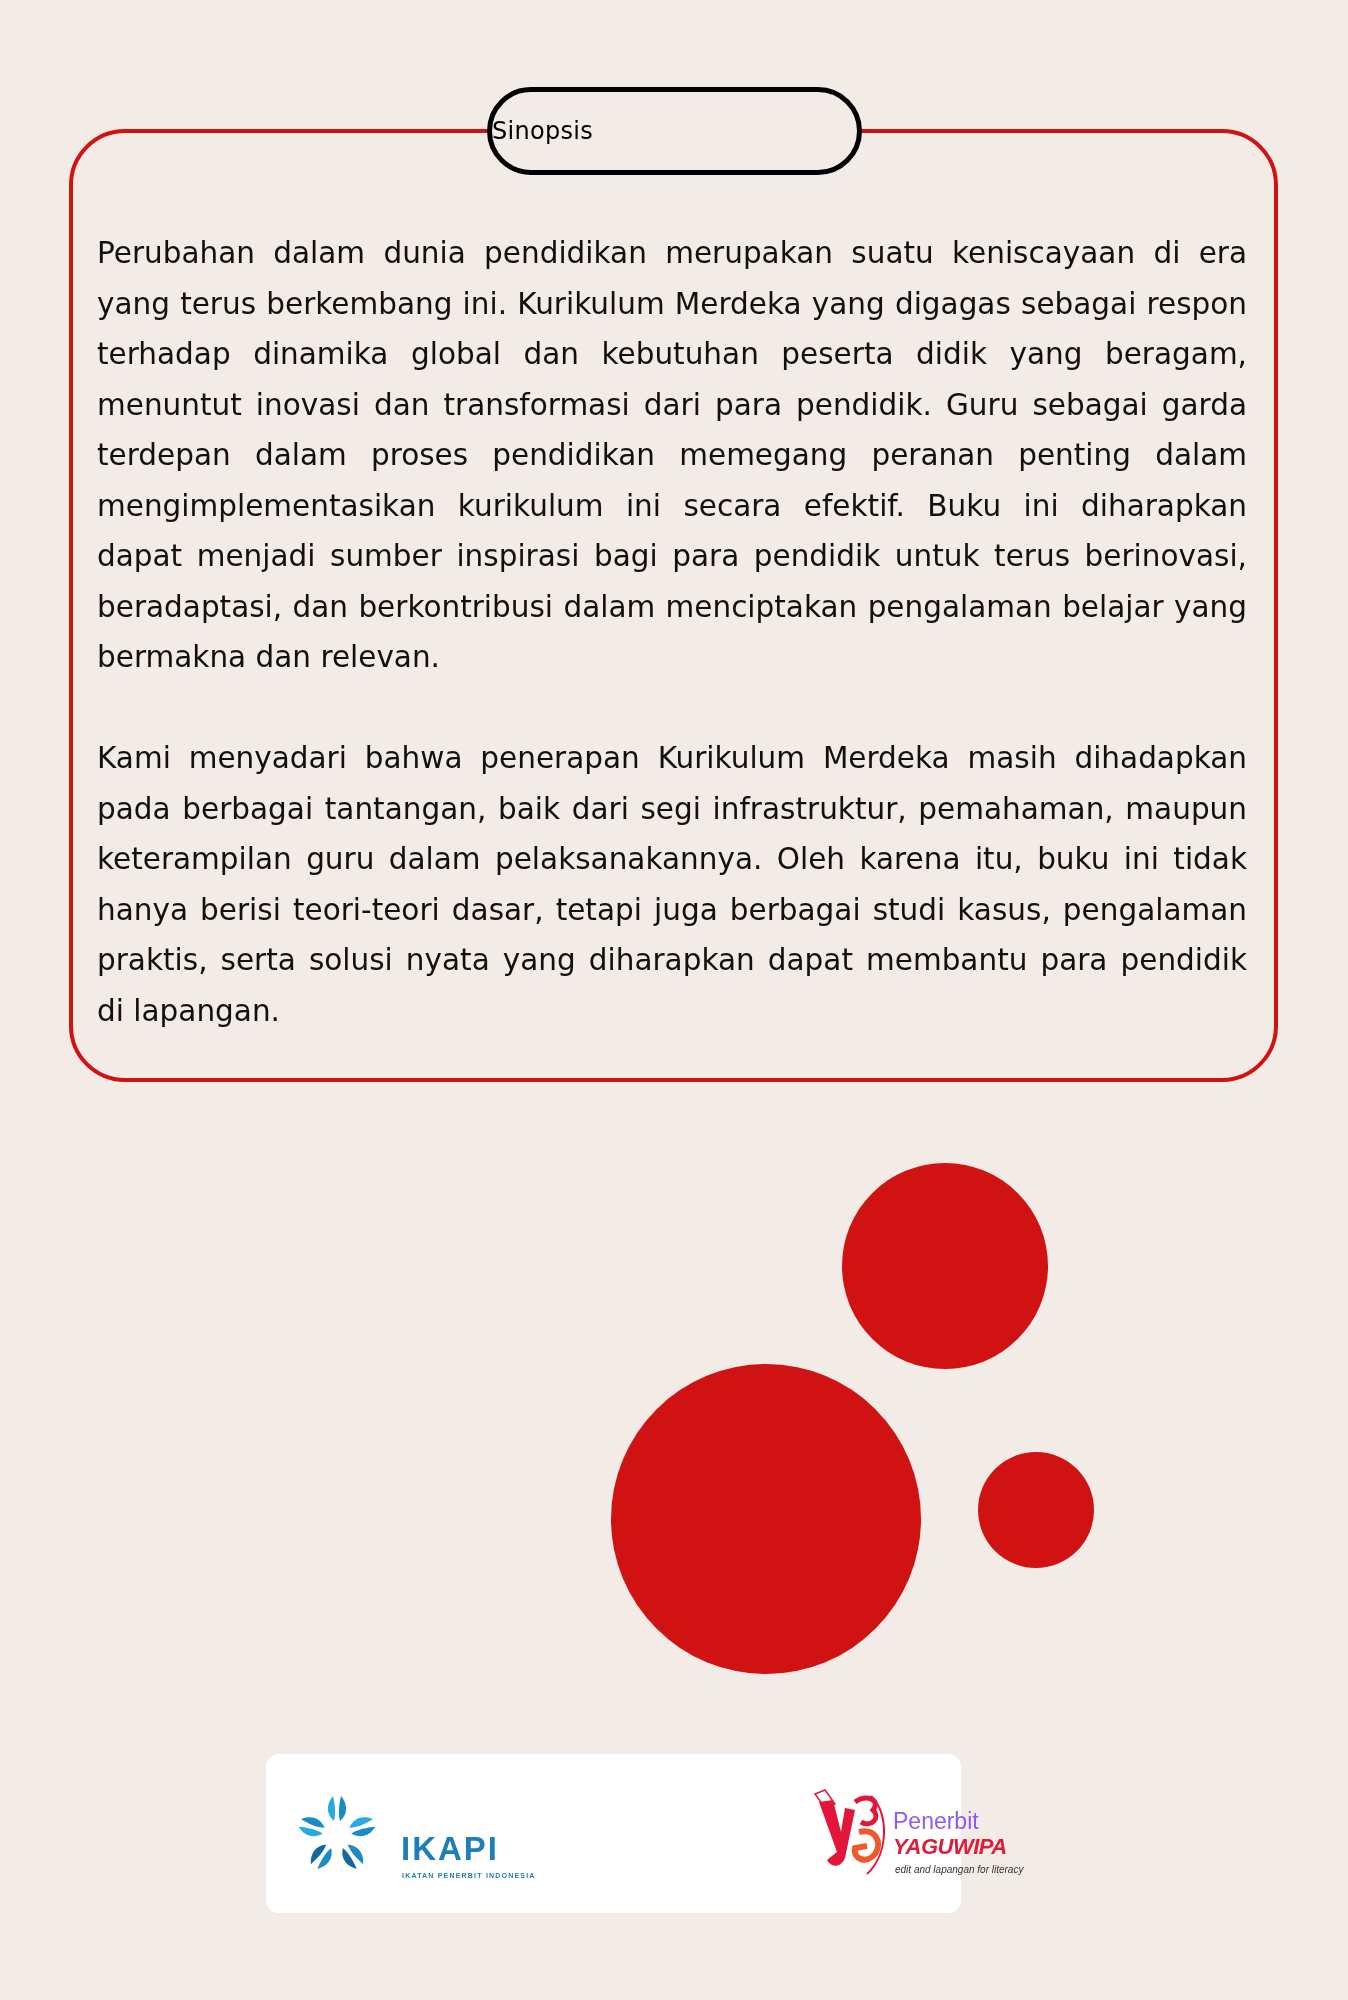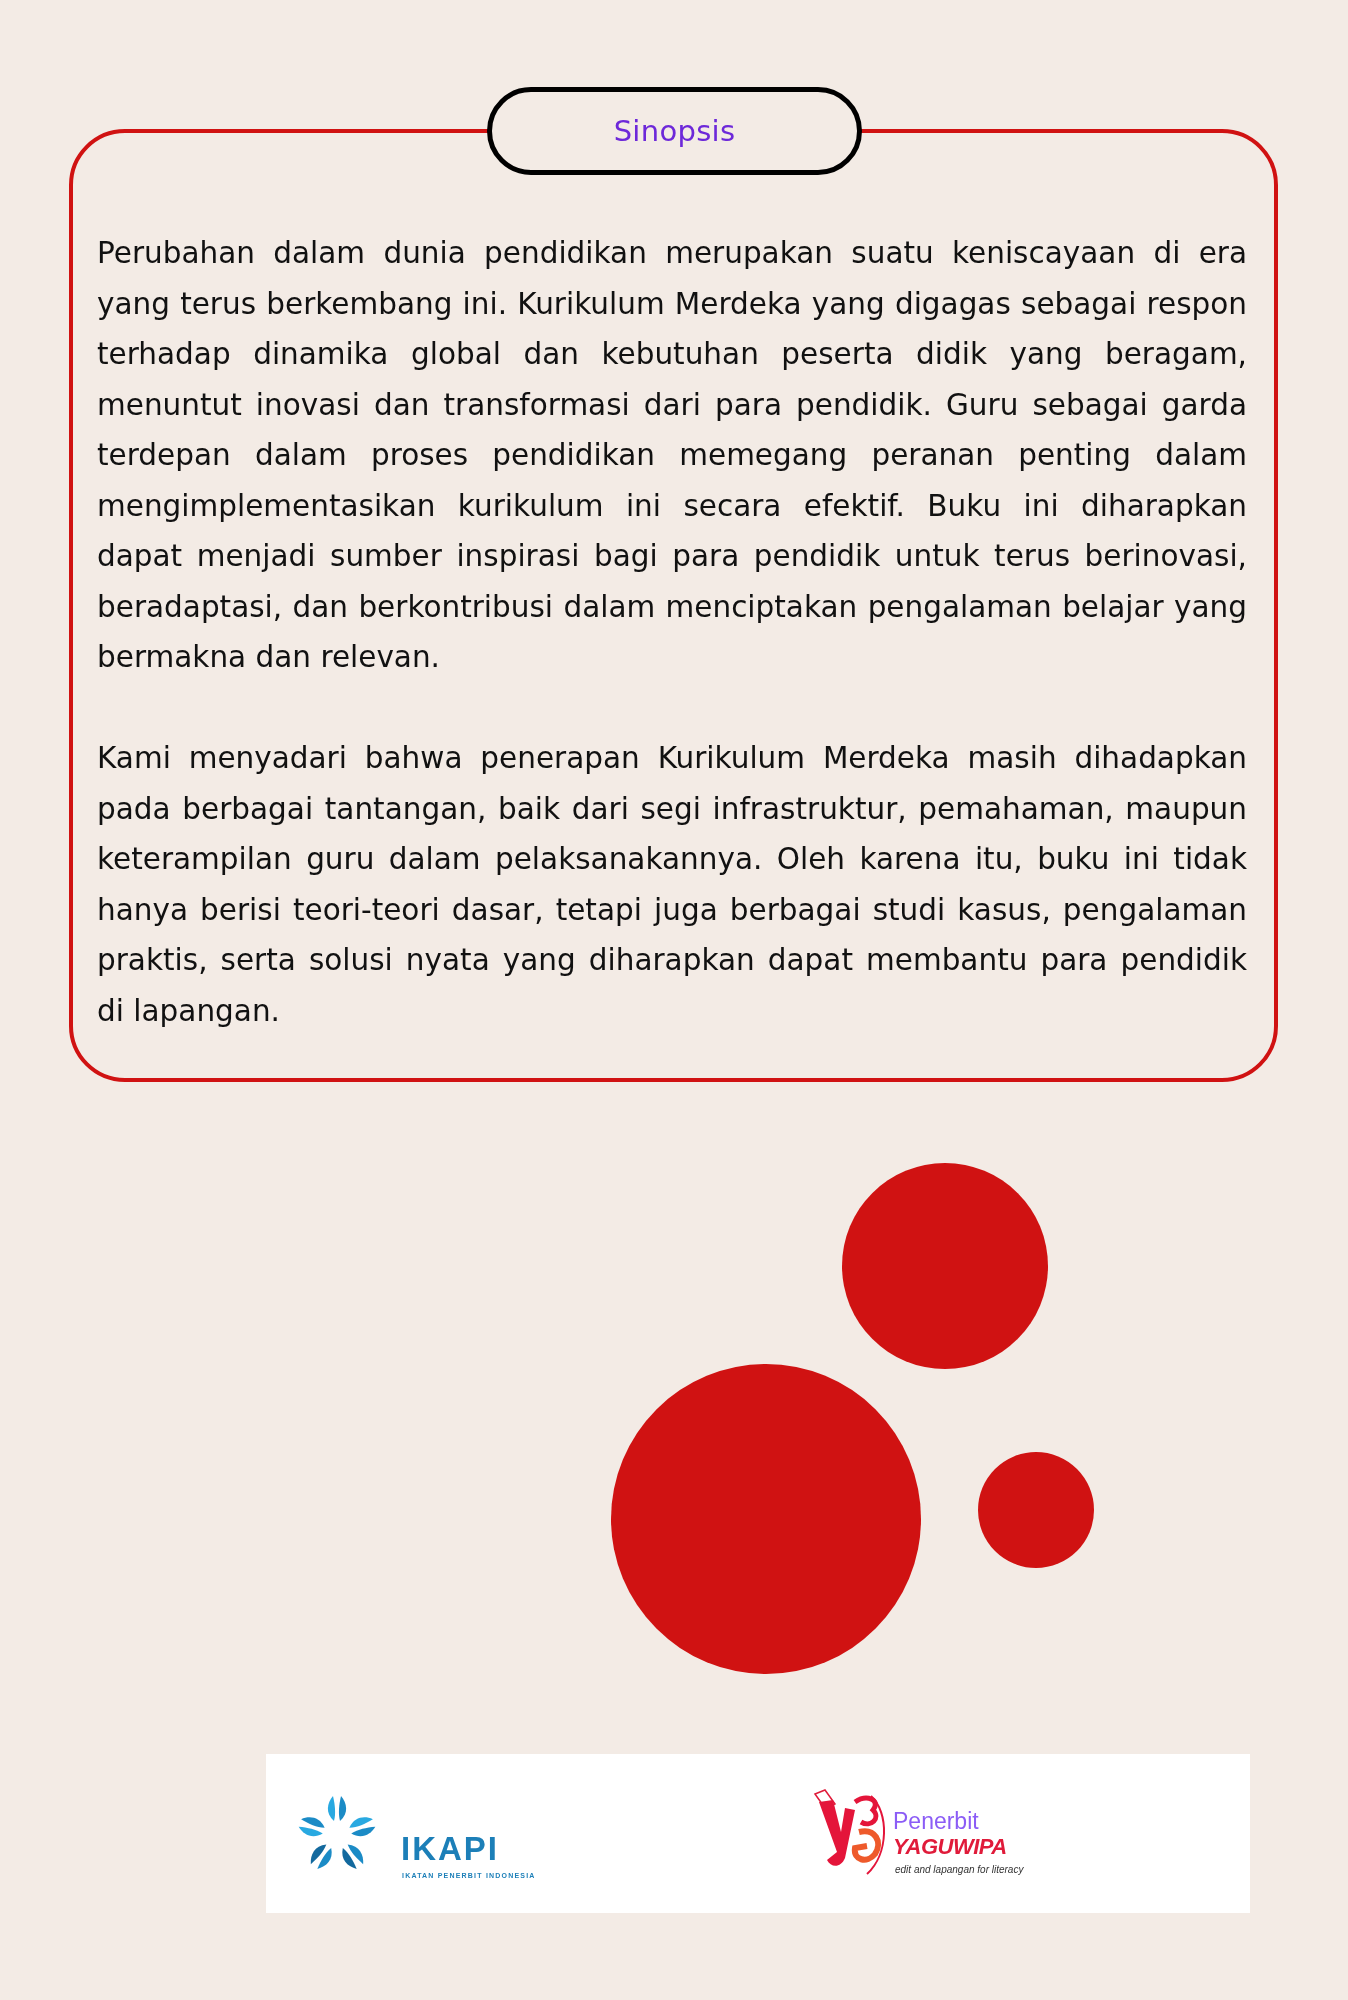--- a/index.html
+++ b/index.html
@@ -19,22 +19,22 @@
     border-radius: 56px;
   }
   .title-pill {
     position: absolute;
     left: 487px; top: 87px;
     width: 375px; height: 88px;
     box-sizing: border-box;
     border: 5px solid #000;
     border-radius: 44px;
     background: #F3EBE5;
-    display: flex; align-items: center; justify-content: center;
-    font-size: 29px; color: #6d28d9;
+    display: flex; align-items: center; 
+    font-size: 24px; color: #000000;
     letter-spacing: 0.3px;
   }
   .body-text {
     position: absolute;
     left: 97px; top: 187px;
     width: 1150px;
     font-size: 29.5px;
     line-height: 50.5px;
     text-align: justify;
     color: #111;
@@ -43,23 +43,23 @@
   .body-text p { margin: 0; }
   .body-text p + p { margin-top: 50.5px; }
   .circle {
     position: absolute;
     border-radius: 50%;
     background: #D01212;
   }
   .logo-panel {
     position: absolute;
     left: 266px; top: 1754px;
-    width: 984px; height: 159px;
+    width: 695px; height: 159px;
     background: #FFFFFF;
-    border-radius: 0;
+    border-radius: 13px;
   }
   .logo { position: absolute; }
   .ikapi-text {
     position: absolute; left: 105px; top: 36px;
     font-family: "Liberation Sans", sans-serif;
     font-weight: bold; font-size: 33px; color: #1C7FB8; letter-spacing: 2px;
   }
   .ikapi-sub {
     position: absolute; left: 106px; top: 78px;
     font-family: "Liberation Sans", sans-serif;

